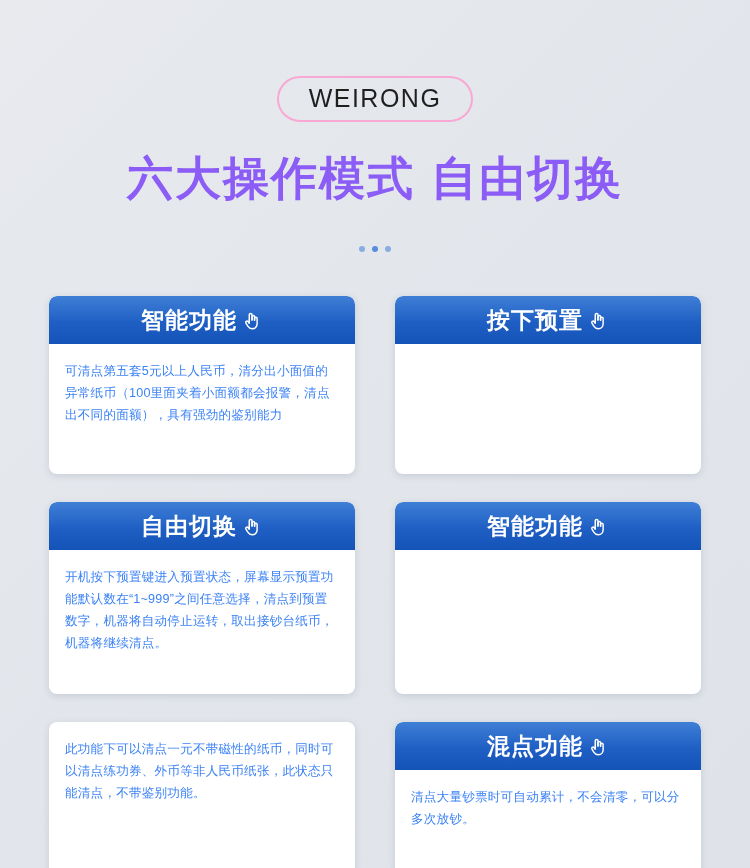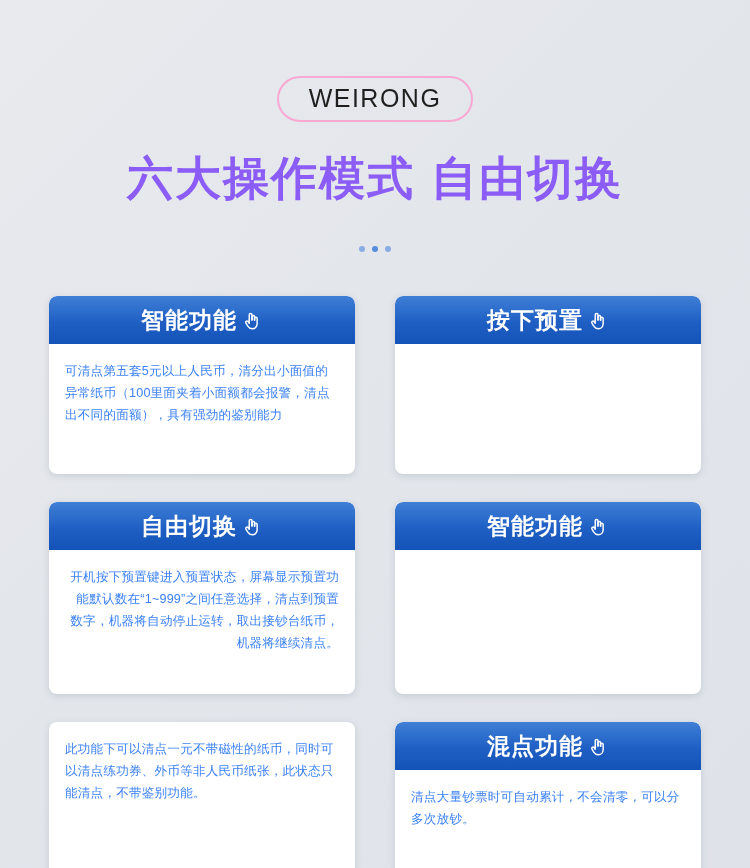--- a/index.html
+++ b/index.html
@@ -109,21 +109,21 @@
   .hand-icon svg { display: block; }
   .card-body {
     padding: 16px 16px 18px;
     font-size: 12.6px;
     line-height: 1.75;
     color: #3b82f6;
     letter-spacing: .2px;
     flex: 1;
   }
   .card.tall .card-body { min-height: 96px; }
-  .card.mid .card-body  { min-height: 110px; text-align: right; }
+  .card.mid .card-body  { min-height: 110px; }
   .card.short .card-body { min-height: 96px; }
 </style>
 </head>
 <body>
 
 <div class="brand-wrap">
   <div class="brand-pill">WEIRONG</div>
 </div>
 
 <div class="headline">

